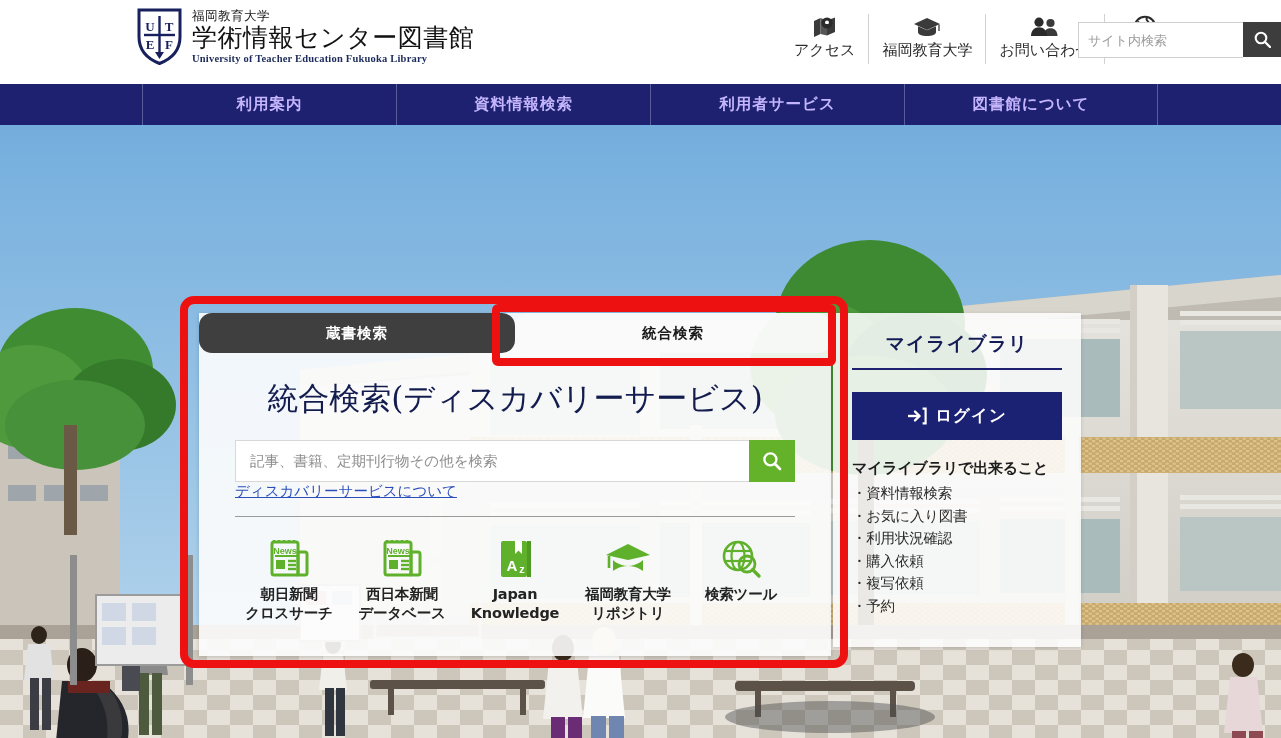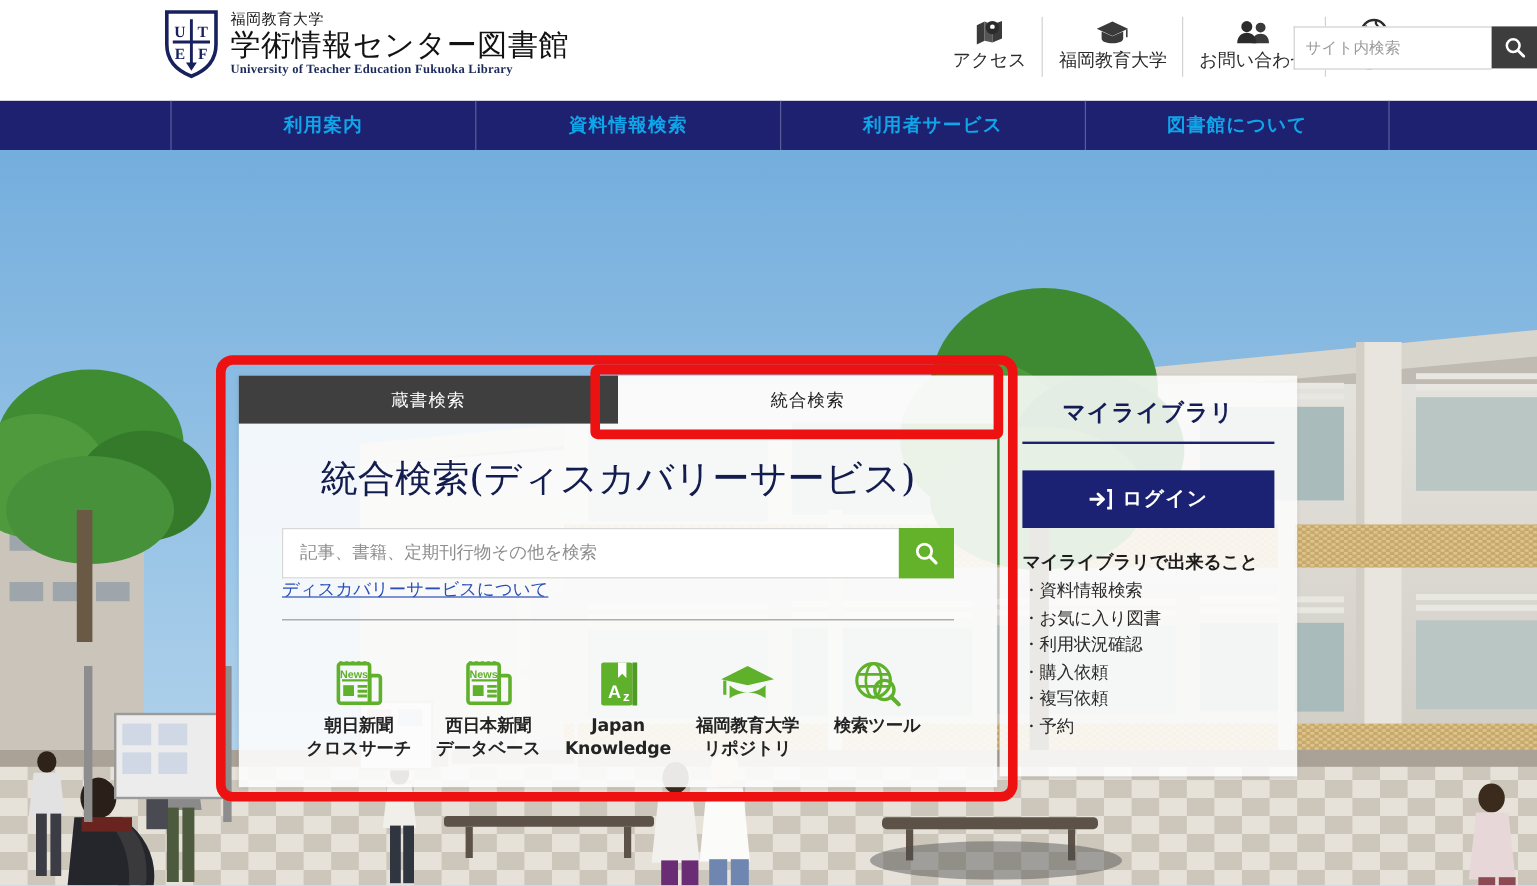--- a/index.html
+++ b/index.html
@@ -67,21 +67,21 @@
 
   
   .nav {
     position: absolute; left: 0; top: 84px; width: 1281px; height: 41px;
     background: #1d2170; display: flex;
   }
   .nav-spacer { width: 142px; height: 41px; }
   .nav-item {
     width: 254px; height: 41px;
     display: flex; align-items: center; justify-content: center;
-    color: #0ea5e9; font-size: 15.5px; font-weight: bold; cursor: pointer;
+    color: #c4b5fd; font-size: 15.5px; font-weight: bold; cursor: pointer;
     border-left: 1px solid #5a5d9a; letter-spacing: 1px;
     font-family: "DejaVu Sans", "Liberation Sans", sans-serif;
   }
   .nav-item:last-of-type { border-right: 1px solid #5a5d9a; }
 
   
   .hero {
     position: absolute; left: 0; top: 125px; width: 1281px; height: 613px;
     overflow: hidden; background: #8fb8d8;
   }
@@ -89,22 +89,23 @@
 
   
   .panel {
     position: absolute; left: 199px; top: 313px; width: 632px; height: 343px;
     background: rgba(253,253,253,0.90);
     box-shadow: 0 1px 4px rgba(0,0,0,0.17);
   }
   .tabs { display: flex; height: 40px; width: 100%; }
   .tab {
     flex: 1; display: flex; align-items: center; justify-content: center;
-    font-size: 14.5px; font-weight: normal; cursor: pointer; letter-spacing: 1px;
-    font-family: "DejaVu Sans", "Liberation Sans", sans-serif;
+    font-size: 14.5px; font-weight: bold; cursor: pointer; letter-spacing: 1px;
+    font-family: "DejaVu Sans", "Liberation Sans", sans-serif;
+    border-radius: 13px;
   }
   .tab.inactive { background: #3f3f3f; color: #ffffff; }
   .tab.active { background: rgba(250,250,250,0.72); color: #1a1a1a; }
 
   .panel-body { padding: 0 36px; }
   .panel-title {
     text-align: center; margin-top: 25px;
     font-size: 31px; color: #131c4e; letter-spacing: 0px;
     font-family: "DejaVu Serif", "Liberation Serif", serif;
   }
@@ -119,21 +120,21 @@
     width: 46px; height: 42px; background: #63b22a; border: none; cursor: pointer;
     display: flex; align-items: center; justify-content: center;
   }
   .about-link {
     display: inline-block; font-size: 14.5px;
     color: #2a4fbd; text-decoration: underline; cursor: pointer;
     font-family: "DejaVu Sans", "Liberation Sans", sans-serif;
   }
   .divider { margin-top: 15px; border-top: 1px solid #9b9b9b; }
 
-  .tools { display: flex; justify-content: center; margin-top: 32px; }
+  .tools { display: flex; justify-content: space-between; margin-top: 21px; }
   .tool {
     width: 108px; display: flex; flex-direction: column; align-items: center;
     cursor: pointer;
   }
   .tool-ico { height: 42px; display: flex; align-items: center; justify-content: center; }
   .tool-label {
     margin-top: 5px; text-align: center; font-size: 14.5px; font-weight: bold;
     color: #232323; line-height: 19px; letter-spacing: -0.2px;
     font-family: "DejaVu Sans", "Liberation Sans", sans-serif;
   }

